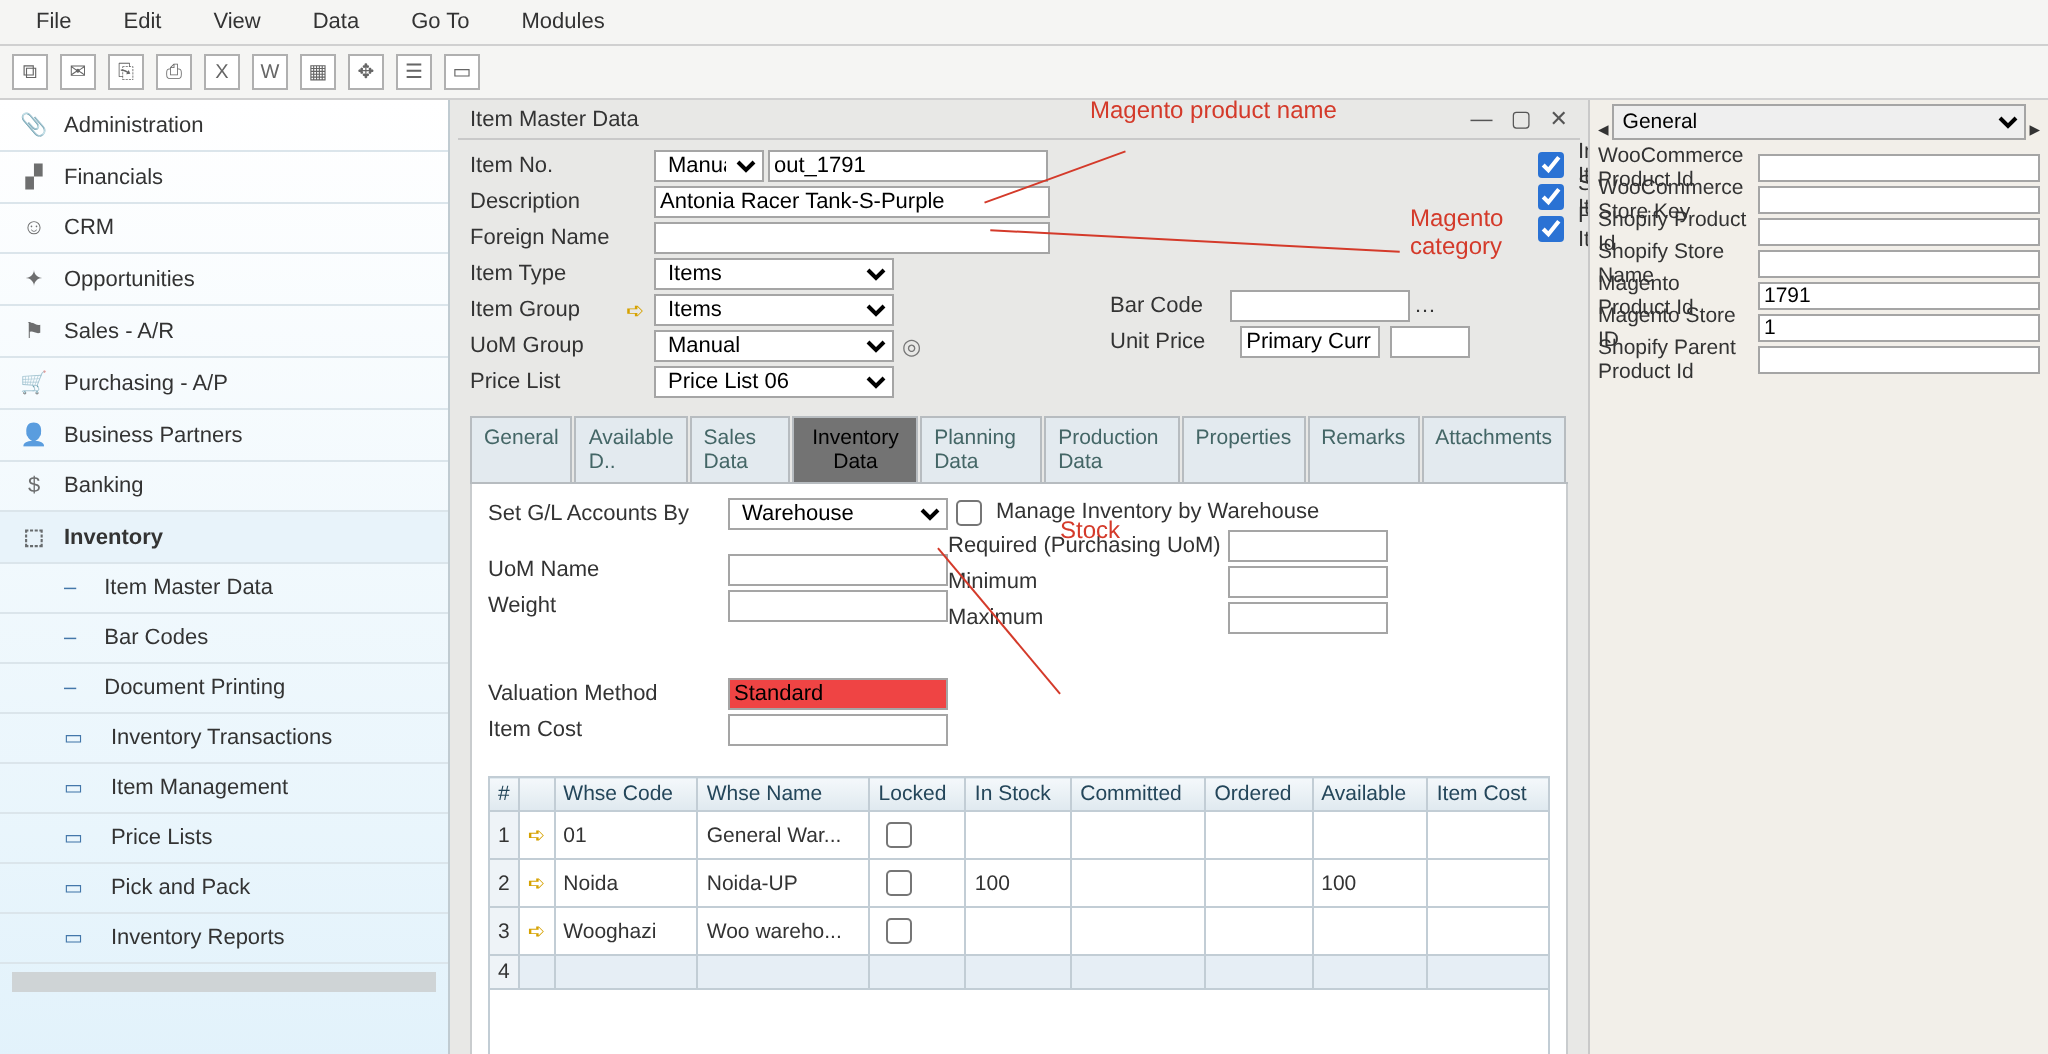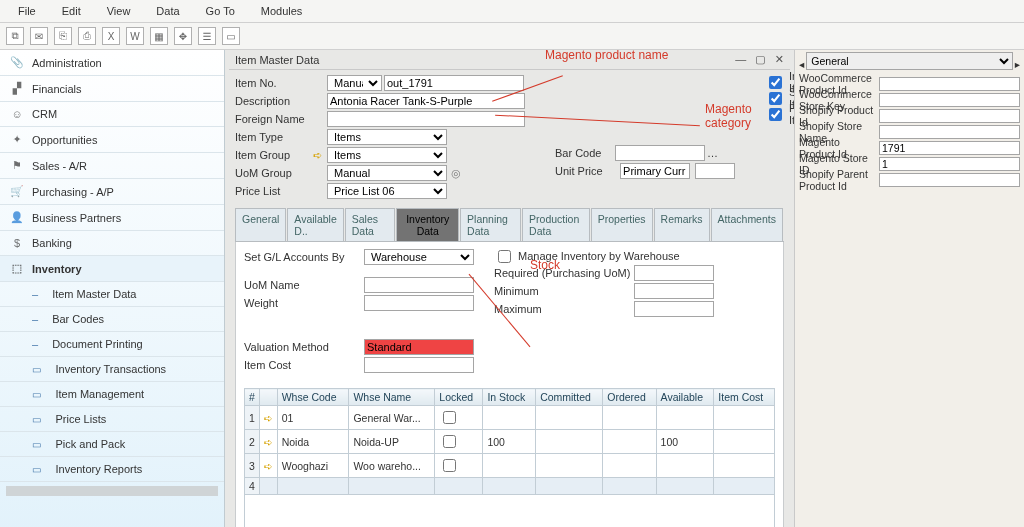--- a/index.html
+++ b/index.html
@@ -106,21 +106,21 @@
   }
   .tab.active { background:#737373; color:#000;text-align:center; }
   .panel {
     background:#fff;
     margin:0 6px;
     border:1px solid #c9ccce;
     border-top:none;
     padding:6px 8px 8px 8px;
     min-height:300px;
   }
-  .panel-row { display:flex; gap:20px; }
+  .panel-row { display:flex; }
   .panel-col .form-row .lbl { width:120px; }
   .grid {
     margin-top:14px;
     border:1px solid #9aa6ae;
     font-size:10.5px;
   }
   .grid th, .grid td {
     border:1px solid #c2cdd5;
     padding:2px 4px;
     text-align:left;

